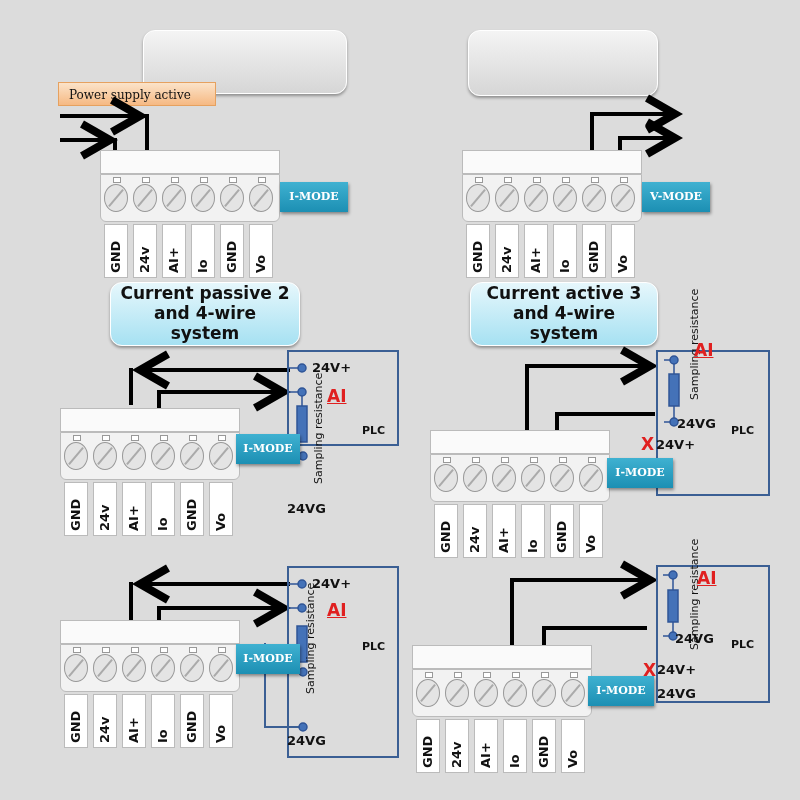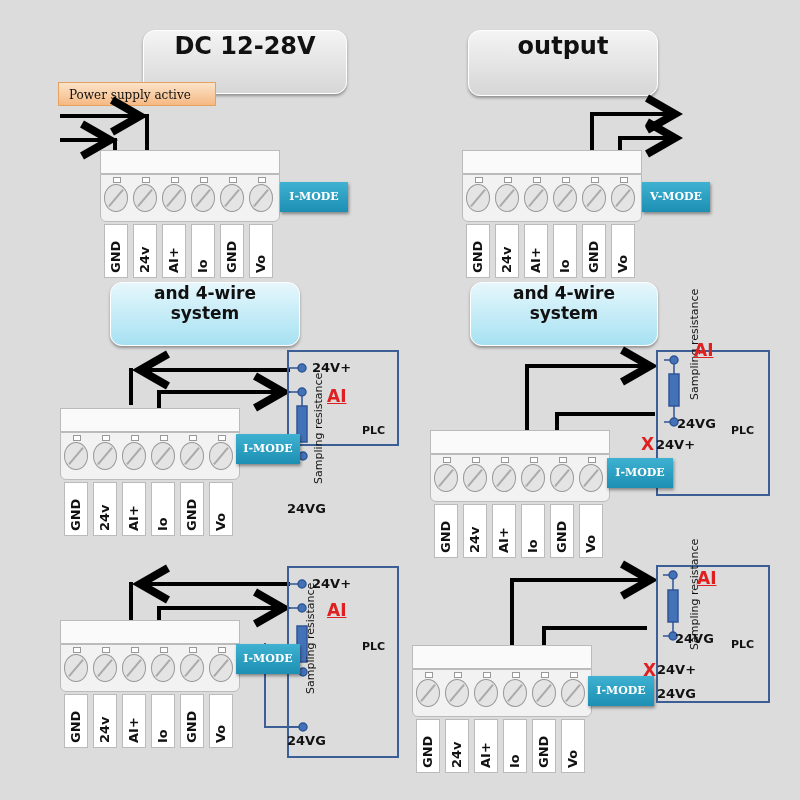--- a/index.html
+++ b/index.html
@@ -37,24 +37,22 @@
   .lbl { position:absolute; font-weight:bold; font-size:13px; color:#111; white-space:nowrap; }
   .ai { position:absolute; font-weight:bold; font-size:17px; color:#e02020; text-decoration:underline; }
   .xmark { position:absolute; font-weight:bold; font-size:17px; color:#e02020; }
   .samp { position:absolute; transform:rotate(-90deg); transform-origin:0 0; font-size:11px; color:#111; white-space:nowrap; }
   svg.wires { position:absolute; left:0; top:0; }
 </style>
 </head>
 <body>
 
 <div class="title-box" style="left:143px;top:30px;width:202px;height:62px;font-size:24px;line-height:30px;">
-  <div>DC 12-28V</div>
 </div>
 <div class="title-box" style="left:468px;top:30px;width:188px;height:64px;font-size:24px;line-height:30px;">
-  <div>output</div>
 </div>
 <div class="psi">Power supply active</div>
 
 <svg class="wires" width="800" height="800">
   <defs>
     <marker id="ar" markerWidth="10" markerHeight="10" refX="8" refY="5" orient="auto">
       <path d="M1,1 L8,5 L1,9" fill="none" stroke="#000" stroke-width="2"></path>
     </marker>
   </defs>
   <g stroke="#000" stroke-width="4" fill="none">
@@ -330,24 +328,26 @@
   </div>
 
 <div class="mode" style="left:280px;top:182px;width:68px;">I-MODE</div>
 <div class="mode" style="left:642px;top:182px;width:68px;">V-MODE</div>
 <div class="mode" style="left:236px;top:434px;width:64px;">I-MODE</div>
 <div class="mode" style="left:236px;top:644px;width:64px;">I-MODE</div>
 <div class="mode" style="left:607px;top:458px;width:66px;">I-MODE</div>
 <div class="mode" style="left:588px;top:676px;width:66px;">I-MODE</div>
 
 <div class="cap-box" style="left:110px;top:282px;width:188px;height:62px;">
+  <div>Current passive 2</div>
   <div>and 4-wire</div>
   <div>system</div>
 </div>
 <div class="cap-box" style="left:470px;top:282px;width:186px;height:62px;">
+  <div>Current active 3</div>
   <div>and 4-wire</div>
   <div>system</div>
 </div>
 
 <div class="lbl" style="left:312px;top:360px;">24V+</div>
 <div class="ai" style="left:327px;top:386px;">AI</div>
 <div class="plc-lbl" style="left:362px;top:424px;">PLC</div>
 <div class="samp" style="left:312px;top:484px;">Sampling resistance</div>
 <div class="lbl" style="left:287px;top:501px;">24VG</div>
 

